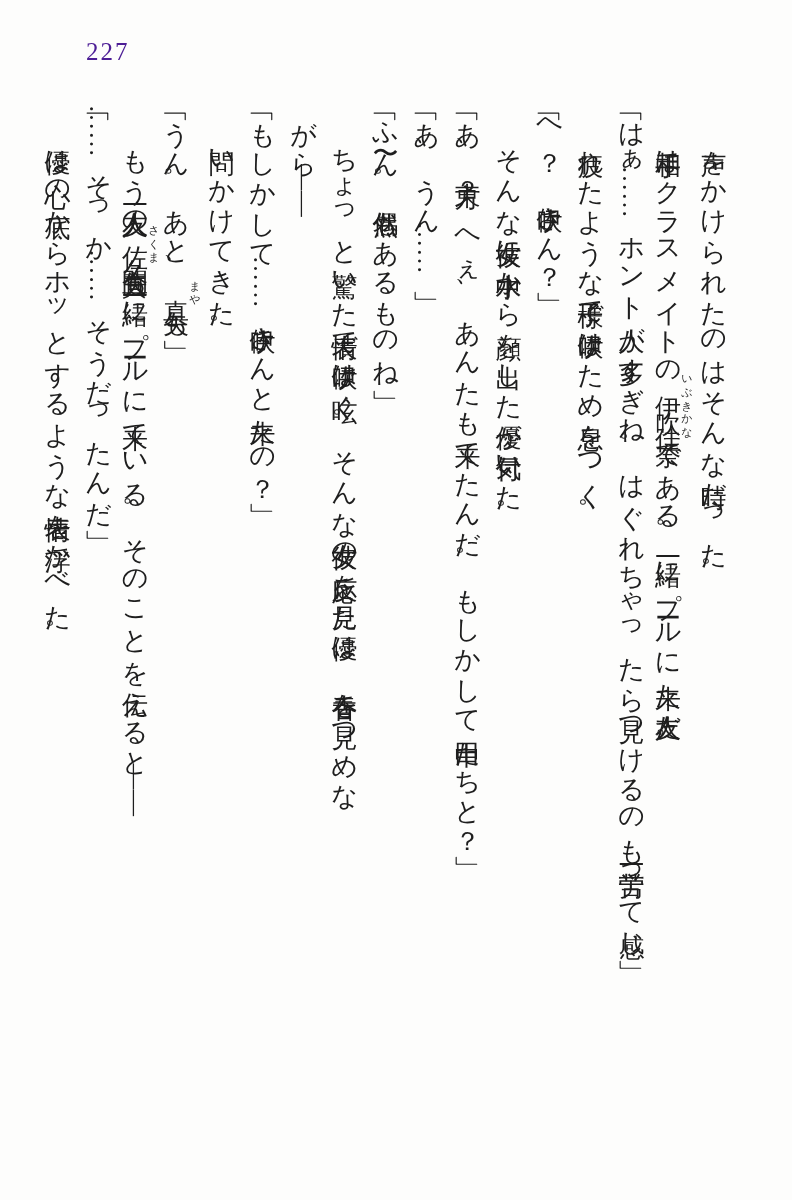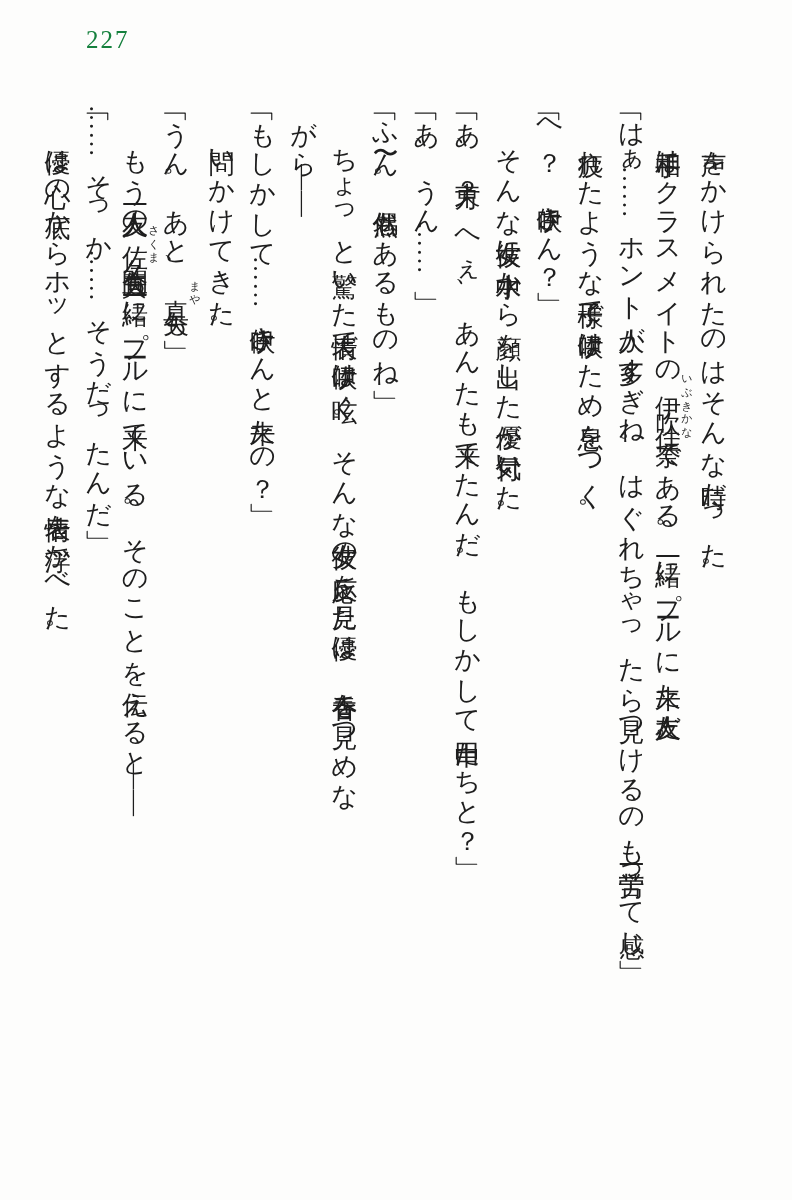--- a/index.html
+++ b/index.html
@@ -9,25 +9,25 @@
     overflow: hidden;
   }
   body {
     position: relative;
     background: #fdfdfc;
     font-family: "Liberation Serif", "DejaVu Serif", serif;
     color: #1e1e1e;
   }
   .page-number {
     position: absolute;
-    top: 26px;
+    top: 38px;
     left: 86px;
     font-size: 25px;
     letter-spacing: 2px;
-    color: #15803d;
+    color: #4c1d95;
   }
   .text-block {
     position: absolute;
     top: 104px;
     right: 58px;
     height: 1004px;
     writing-mode: vertical-rl;
     text-orientation: mixed;
     font-size: 26px;
     line-height: 41px;

